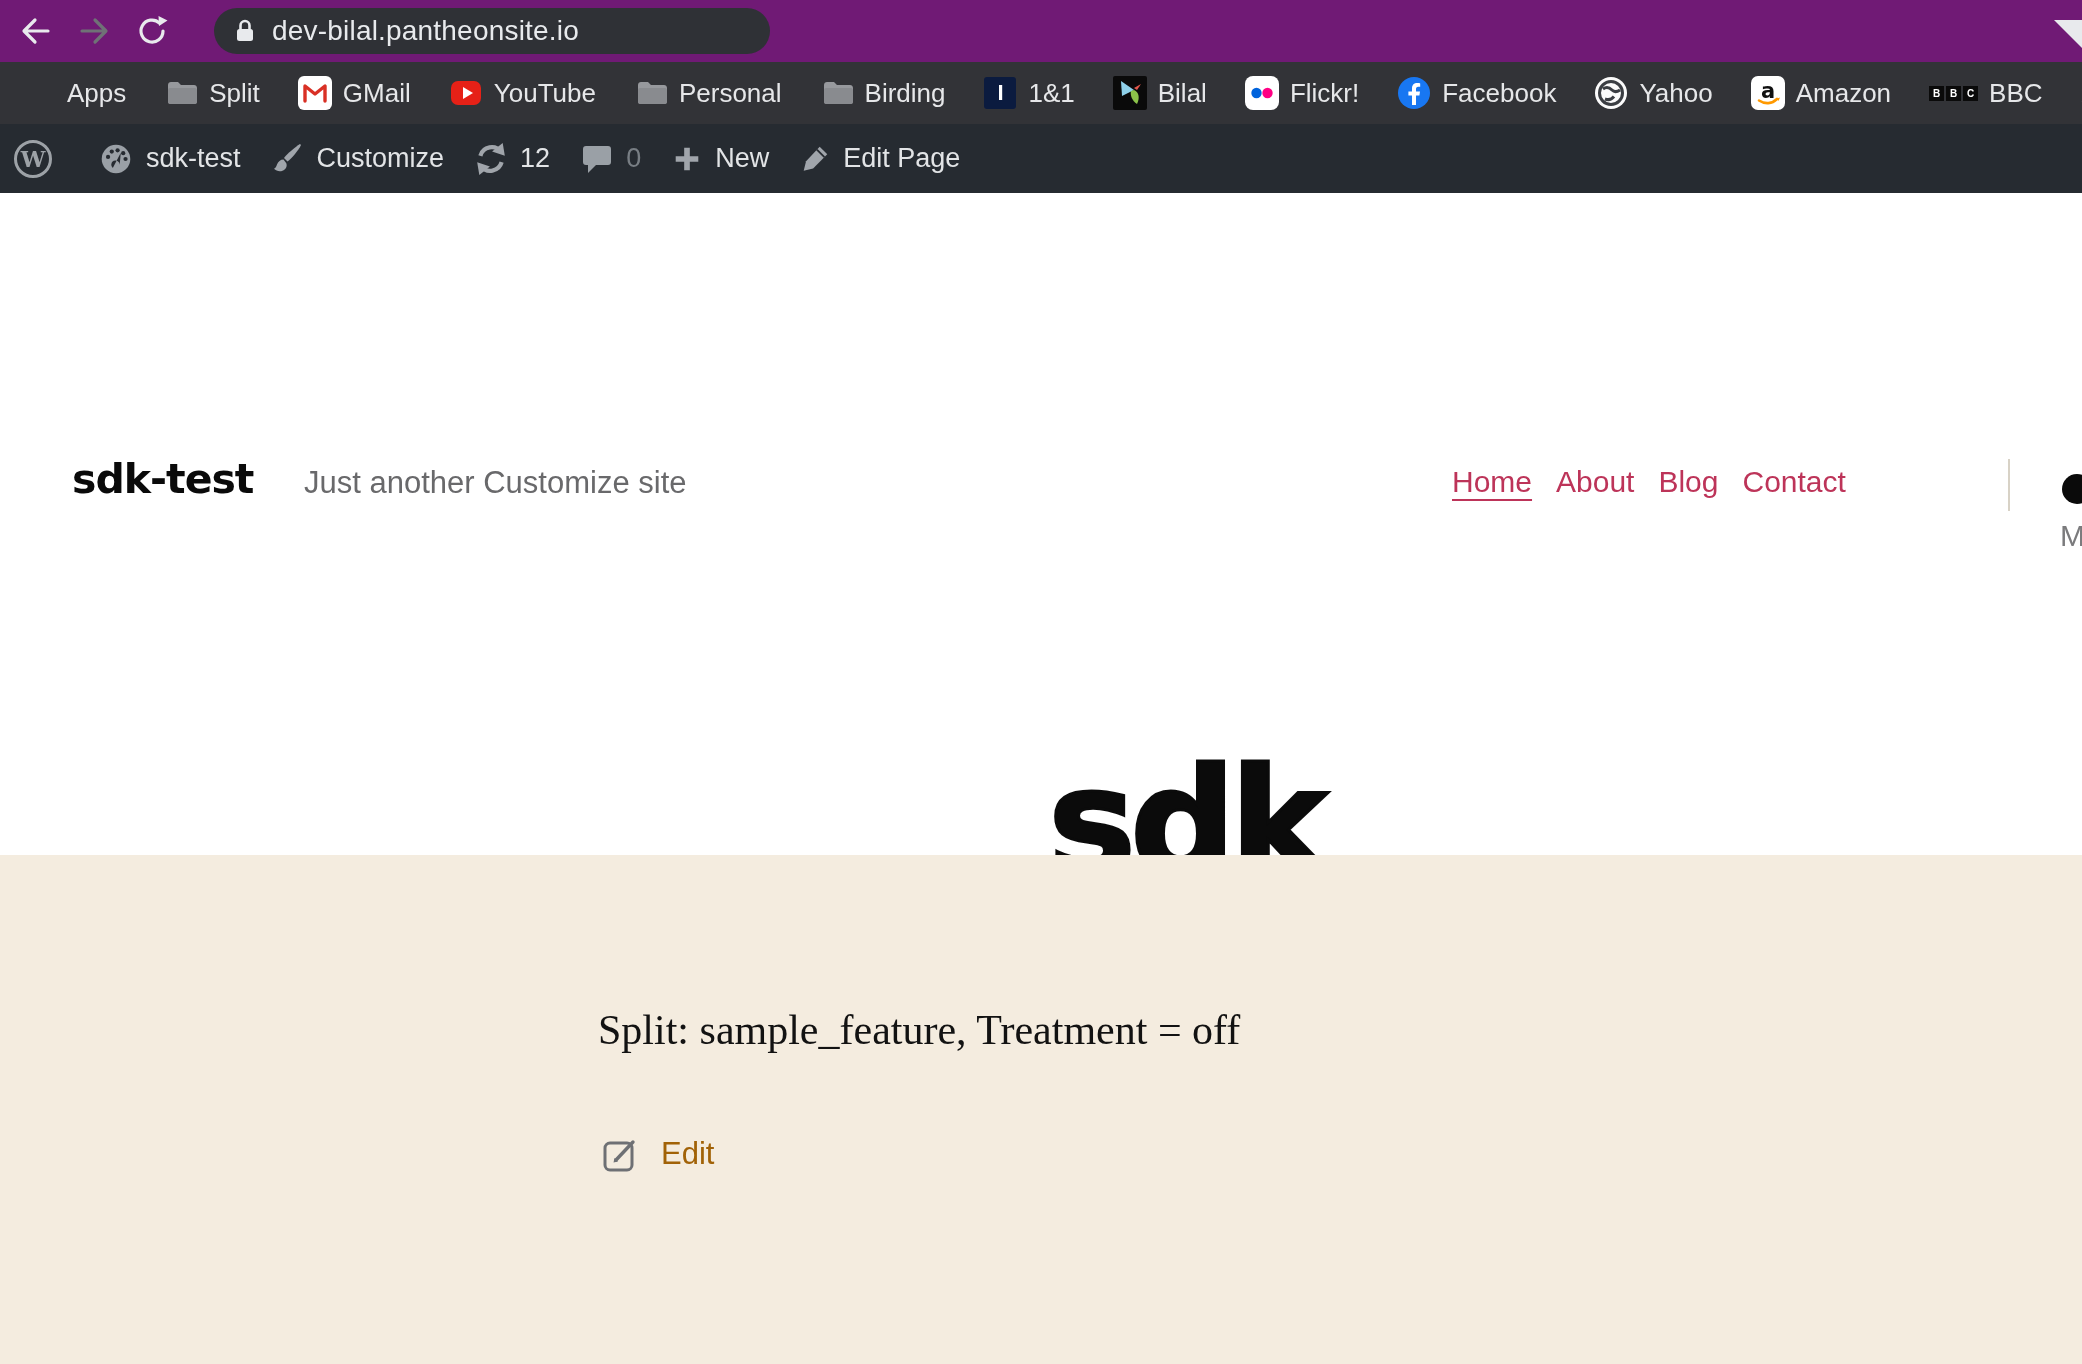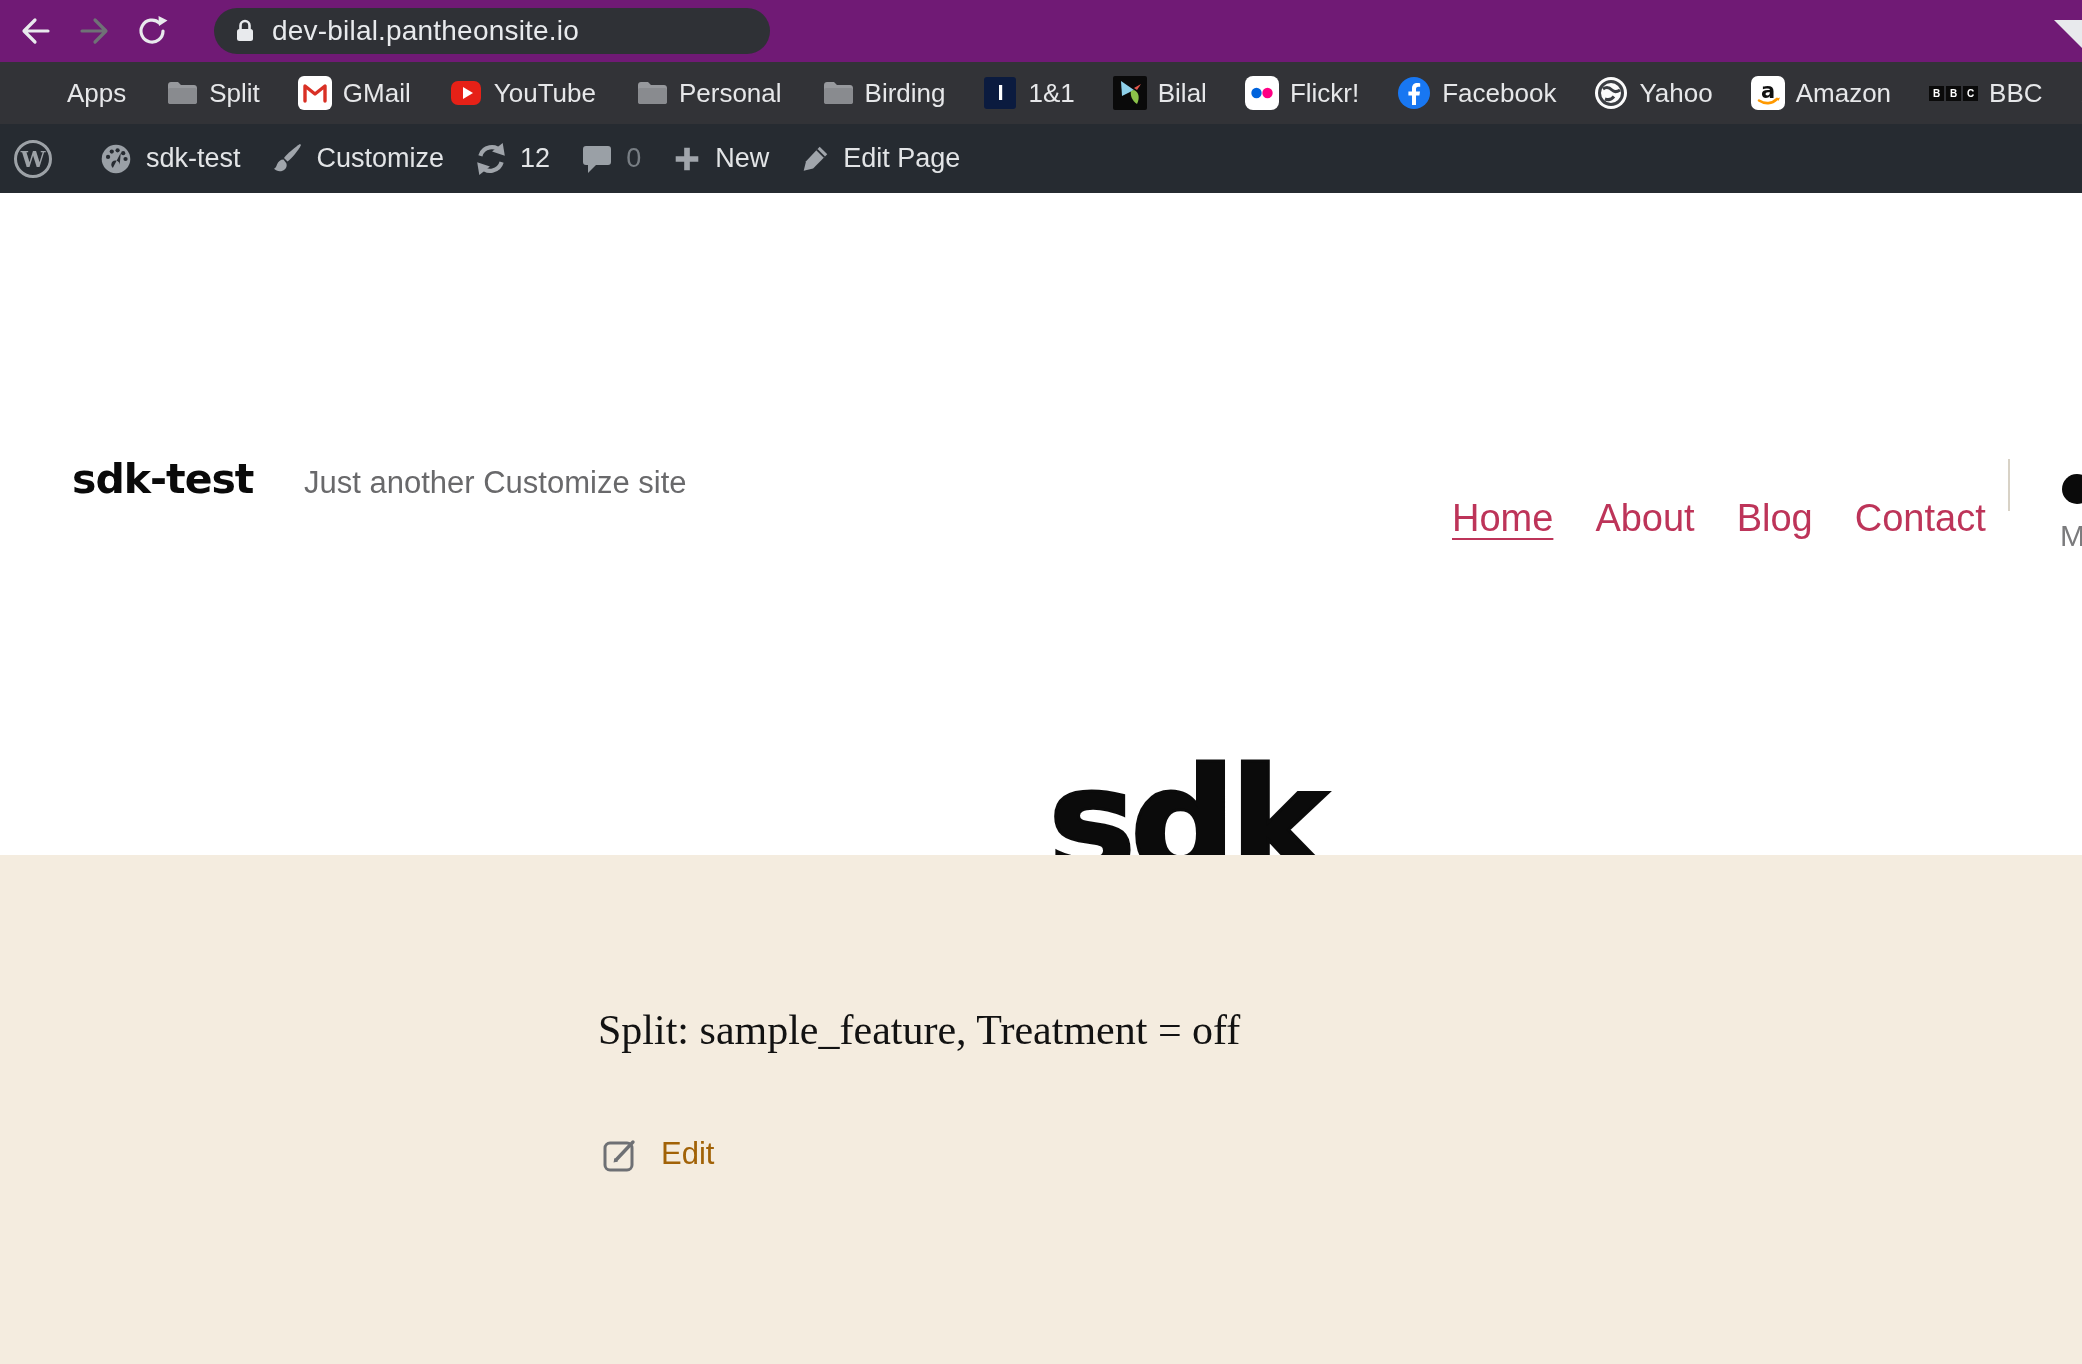--- a/index.html
+++ b/index.html
@@ -29,21 +29,21 @@
 
   
   .admin-bar { position:absolute; left:0; top:124px; width:2082px; height:69px; background:#262b31; display:flex; align-items:center; padding-left:12px; }
   .ab-item { display:flex; align-items:center; gap:12px; margin-right:30px; color:#e2e4e6; font-size:27px; white-space:nowrap; }
   .ab-item .dim { color:#787e84; }
 
   
   .site-header { position:absolute; left:0; top:193px; width:2082px; height:662px; background:#ffffff; }
   .site-title { position:absolute; left:72px; top:262px; font-family:"DejaVu Sans", sans-serif; font-size:41px; font-weight:bold; letter-spacing:-1px; color:#0a0a0a; }
   .site-tagline { position:absolute; left:304px; top:272px; font-size:31px; color:#69696b; }
-  .main-nav { position:absolute; left:1452px; top:272px; display:flex; gap:42px; font-size:38px;margin-top:32px; }
+  .main-nav { position:absolute; left:1452px; top:272px; display:flex; gap:24px; font-size:30px; }
   .main-nav a { color:#bd3459; text-decoration:none; cursor:pointer; }
   .main-nav a.active { text-decoration:underline; text-underline-offset:7px; text-decoration-thickness:2px; }
   .header-divider { position:absolute; left:2008px; top:266px; width:2px; height:52px; background:#d8d2c6; }
   .header-dot { position:absolute; left:2062px; top:281px; width:30px; height:30px; border-radius:50%; background:#0a0a0a; }
   .header-m { position:absolute; left:2060px; top:326px; font-size:30px; color:#7b7b7d; }
   .big-logo { position:absolute; left:1048px; top:556px; width:266px; text-align:center; font-family:"DejaVu Sans", sans-serif; font-size:148px; font-weight:bold; letter-spacing:-6px; line-height:1; color:#0b0b0b; -webkit-text-stroke:3px #0b0b0b; }
 
   
   .post-section { position:absolute; left:0; top:855px; width:2082px; height:509px; background:#f4ecdf; }
   .status-line { position:absolute; left:598px; top:1006px; font-family:"Liberation Serif", serif; font-size:42px; color:#121212; }

